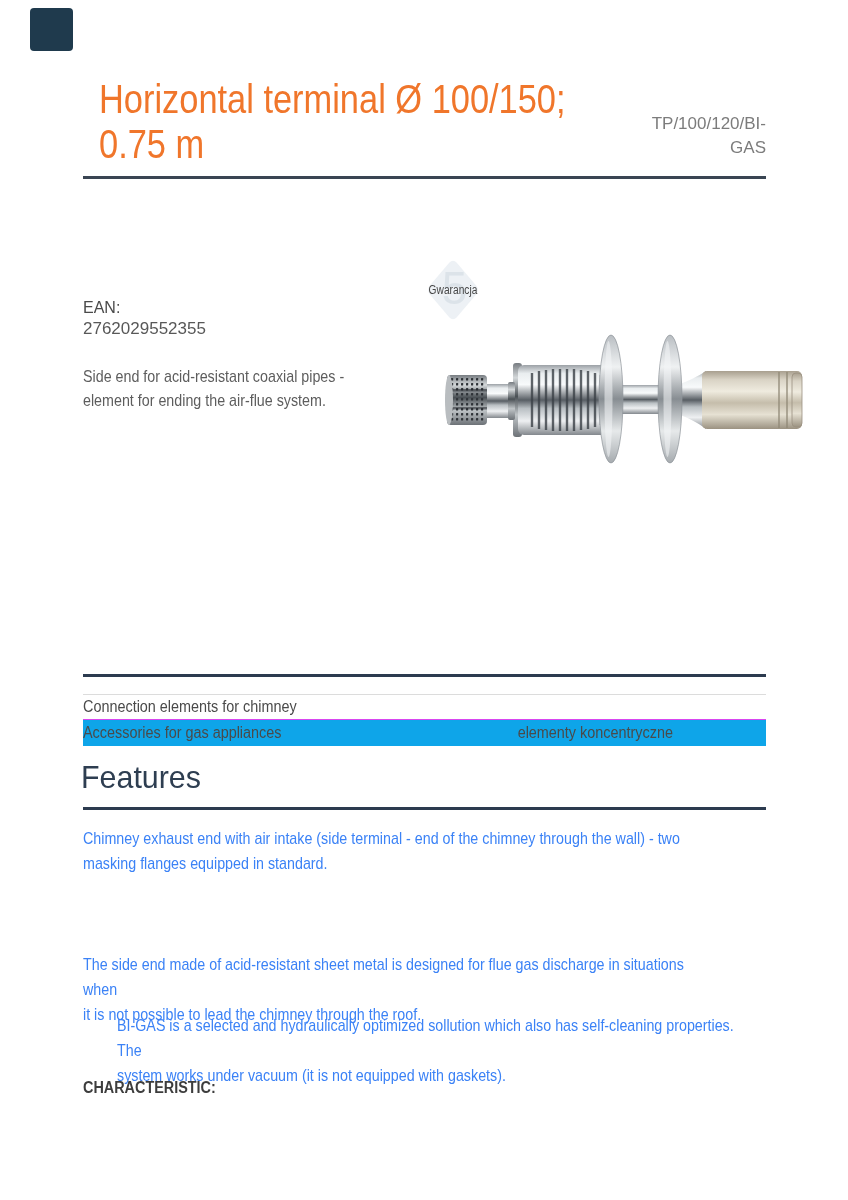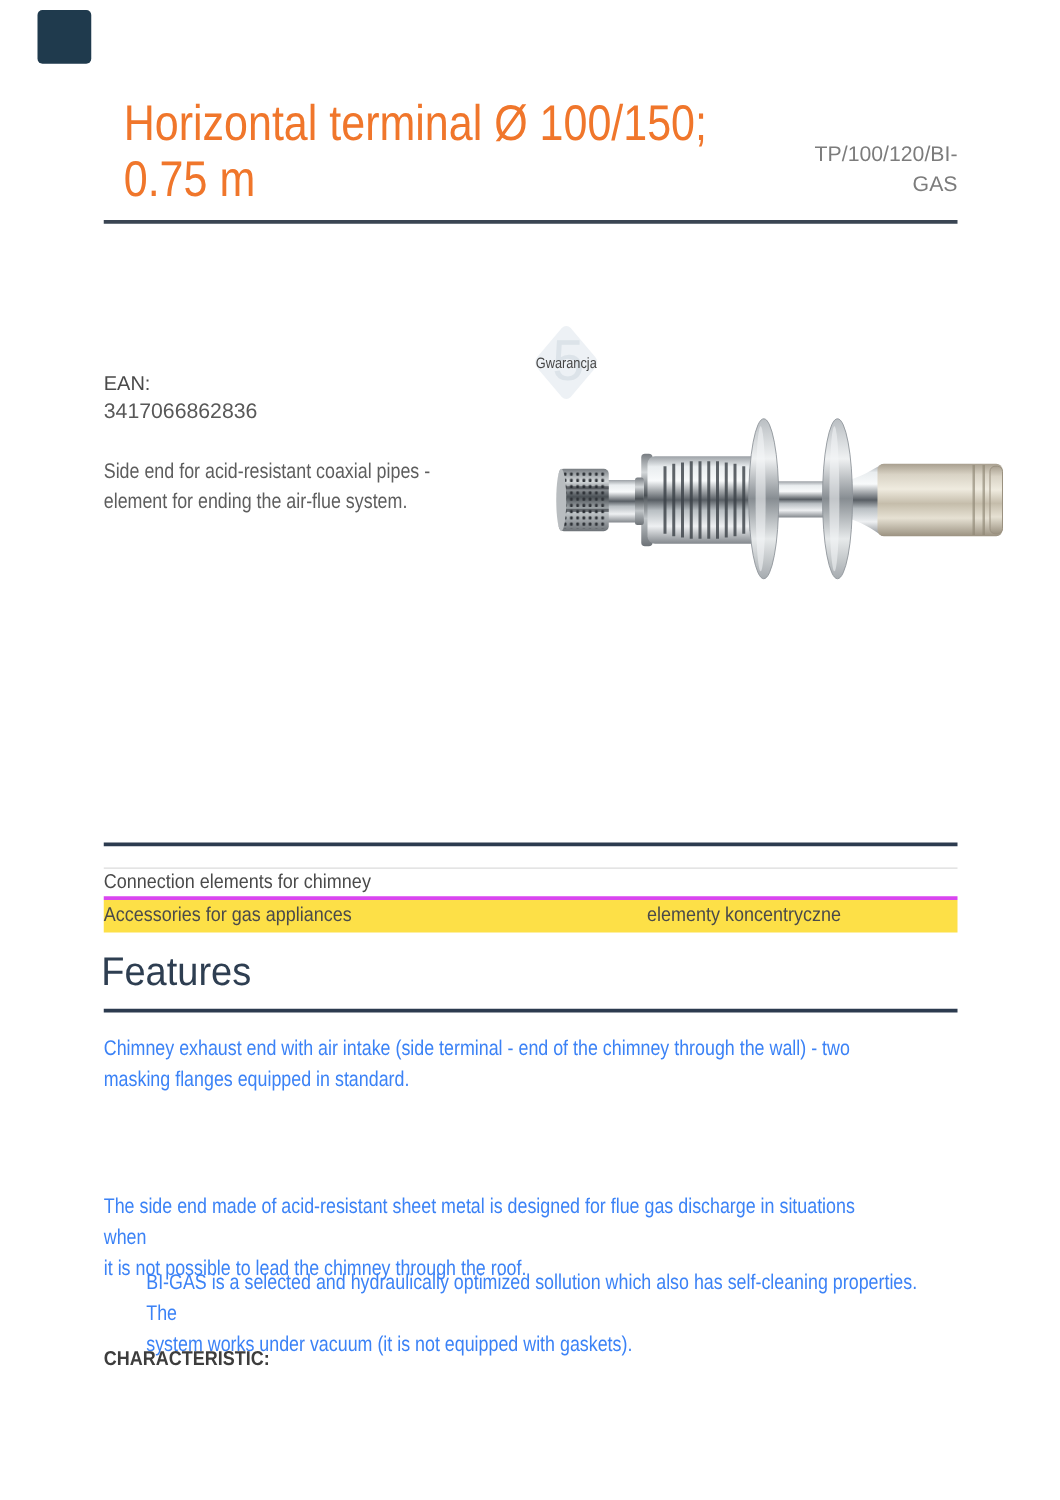--- a/index.html
+++ b/index.html
@@ -45,22 +45,22 @@
 
   .h2 { position:absolute; left:81px; font-size:32px; font-weight:400; color:#2E3E51; white-space:nowrap; }
   .h2 .cx { display:inline-block; transform:scaleX(.95); transform-origin:left top; }
   .h2.specs-h { top:626px; }
   .rule.specs-rule { top:674px; background:#2C3B4F; }
   .h2.features-h { top:759px;text-align:right; }
   .rule.features-rule { top:807px; background:#2C3B4F; }
 
   .spec-table { position:absolute; left:83px; top:694px; width:683px; border-top:1px solid #DCDCDC; }
   .spec-row { display:flex; align-items:center; height:25px; font-size:16px; color:#4A4A4A; }
-  .spec-row:first-child { border-bottom:3px solid #d946ef; }
-  .spec-row:nth-child(2) { background:#fde047; height:26px; }
+  .spec-row:first-child { border-bottom:1px solid #d946ef; }
+  .spec-row:nth-child(2) { background:#0ea5e9; height:26px; }
   .spec-label { flex:1; }
   .spec-value { width:342px; text-align:center; }
   .spec-value .cx90 { transform-origin:center top; }
 
   .para { position:absolute; left:83px; width:740px; font-size:17px; line-height:25px;
           color:#3b82f6; white-space:pre-line; }
   .para.intro { top:826px; }
   .para.p2 { top:952px; }
   .para.p3 { top:1013px;margin-left:34px; }
 
@@ -77,21 +77,21 @@
   <h1 class="title"><span class="cx">Horizontal terminal Ø 100/150;
 0.75 m</span></h1>
 
   <div class="product-code">TP/100/120/BI-
 GAS</div>
 
   <div class="rule title-rule"></div>
 
   <div class="ean">
     <div class="ean-label">EAN:</div>
-    <div class="ean-value">3417066862836</div>
+    <div class="ean-value">2762029552355</div>
   </div>
 
   <div class="desc"><span class="cx84">Side end for acid-resistant coaxial pipes -
 element for ending the air-flue system.</span></div>
 
   <div class="badge">
     <div class="diamond">
       <span class="num">5</span>
     </div>
     <span class="lbl">Gwarancja</span>

